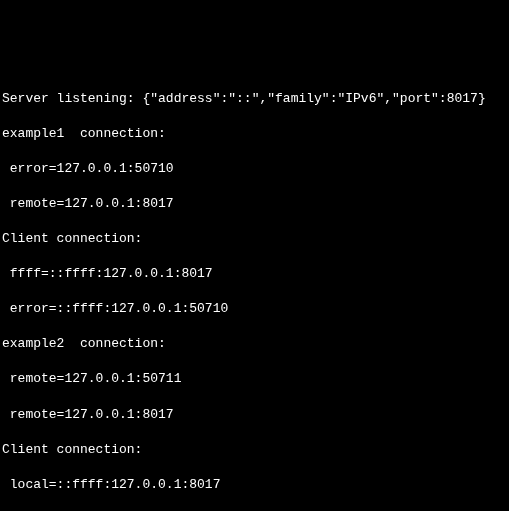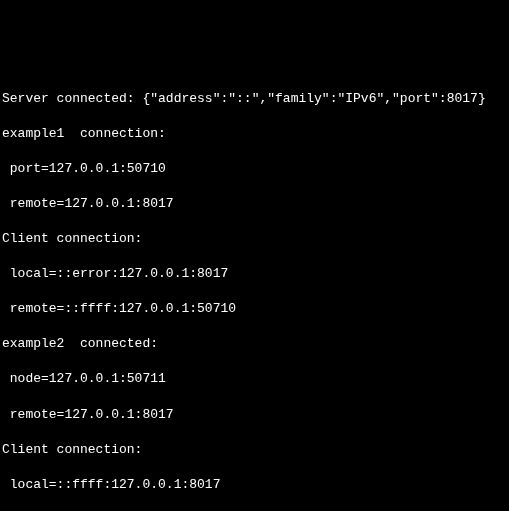--- a/index.html
+++ b/index.html
@@ -26,29 +26,29 @@
     .line {
       display: block;
     }
   </style>
 </head>
 <body>
 
 
 
 <div class="terminal">
-<span class="line">Server connected: {"address":"::","family":"IPv6","port":8017}</span>
+<span class="line">Server listening: {"address":"::","family":"IPv6","port":8017}</span>
 <span class="line">example1  connection:</span>
-<span class="line"> port=127.0.0.1:50710</span>
+<span class="line"> error=127.0.0.1:50710</span>
 <span class="line"> remote=127.0.0.1:8017</span>
 <span class="line">Client connection:</span>
-<span class="line"> local=::error:127.0.0.1:8017</span>
-<span class="line"> remote=::ffff:127.0.0.1:50710</span>
-<span class="line">example2  connected:</span>
-<span class="line"> node=127.0.0.1:50711</span>
+<span class="line"> ffff=::ffff:127.0.0.1:8017</span>
+<span class="line"> error=::ffff:127.0.0.1:50710</span>
+<span class="line">example2  connection:</span>
+<span class="line"> remote=127.0.0.1:50711</span>
 <span class="line"> remote=127.0.0.1:8017</span>
 <span class="line">Client connection:</span>
 <span class="line"> local=::ffff:127.0.0.1:8017</span>
 
 
 
 
 
 
 

